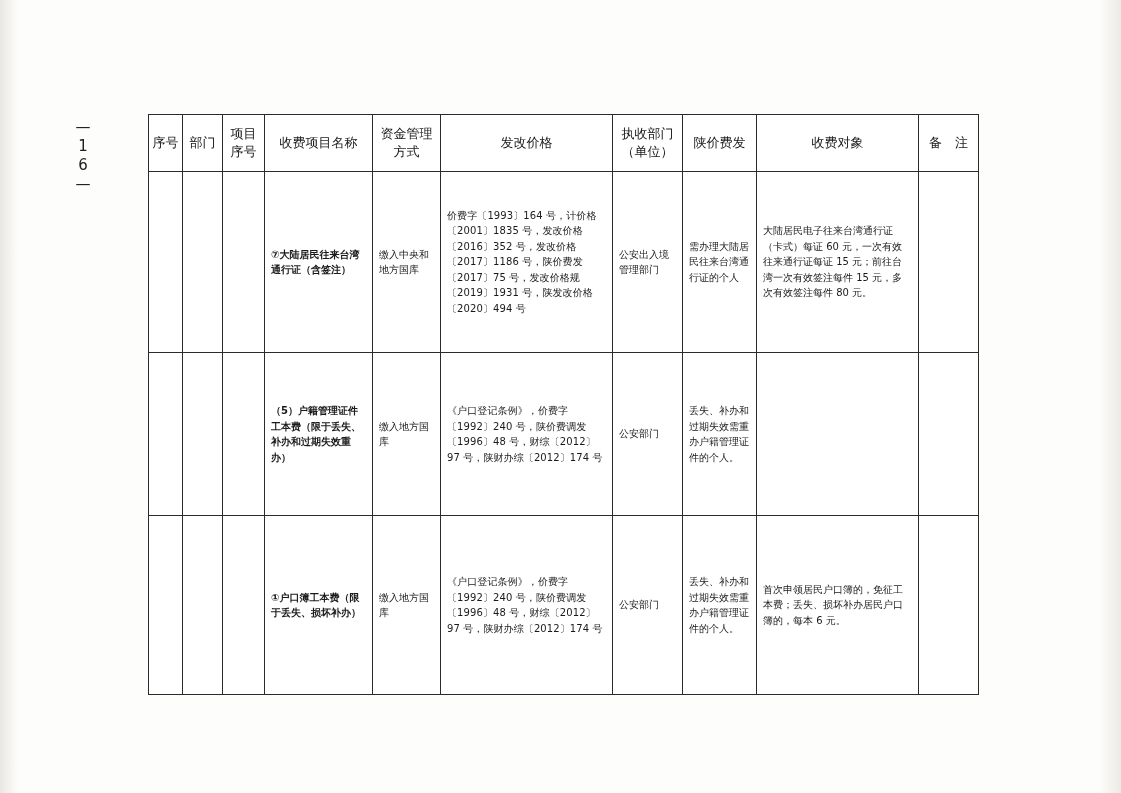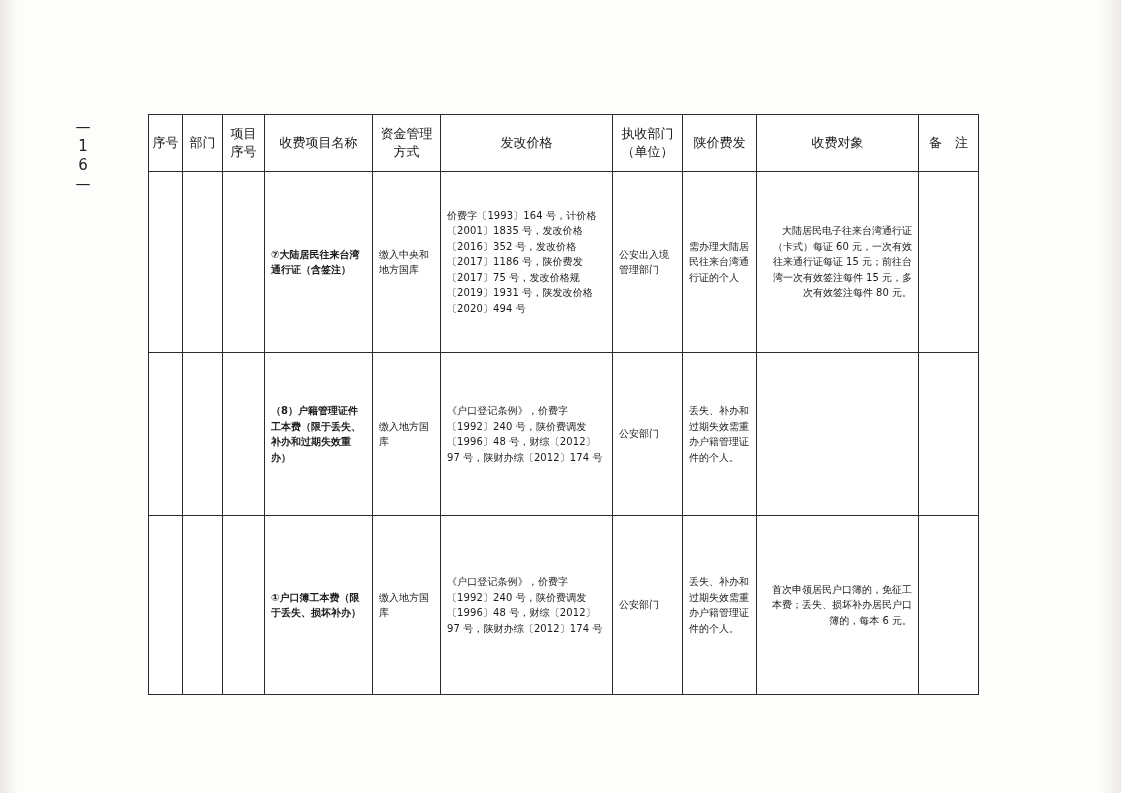--- a/index.html
+++ b/index.html
@@ -98,21 +98,20 @@
   td.cell-object,
   td.cell-standard {
     text-align: left;
   }
   td.cell-policy {
     line-height: 1.85;
     letter-spacing: 0.1px;
   }
   td.cell-standard {
     line-height: 1.85;
-    text-align: right;
   }
   td.cell-object {
     line-height: 1.7;
   }
   td.cell-exec {
     line-height: 1.7;
     font-family: Liberation Serif, serif;
   }
   td.tall { height: 170px; }
   td.tall2 { height: 152px; }
@@ -172,21 +171,21 @@
         <td class="cell-policy">价费字〔1993〕164 号，计价格〔2001〕1835 号，发改价格〔2016〕352 号，发改价格〔2017〕1186 号，陕价费发〔2017〕75 号，发改价格规〔2019〕1931 号，陕发改价格〔2020〕494 号</td>
         <td class="cell-exec">公安出入境管理部门</td>
         <td class="cell-object">需办理大陆居民往来台湾通行证的个人</td>
         <td class="cell-standard">大陆居民电子往来台湾通行证（卡式）每证 60 元，一次有效往来通行证每证 15 元；前往台湾一次有效签注每件 15 元，多次有效签注每件 80 元。</td>
         <td></td>
       </tr>
       <tr>
         <td class="tall2"></td>
         <td></td>
         <td></td>
-        <td class="cell-name">（8）户籍管理证件工本费（限于丢失、补办和过期失效重办）</td>
+        <td class="cell-name">（5）户籍管理证件工本费（限于丢失、补办和过期失效重办）</td>
         <td class="cell-fund">缴入地方国库</td>
         <td class="cell-policy">《户口登记条例》，价费字〔1992〕240 号，陕价费调发〔1996〕48 号，财综〔2012〕97 号，陕财办综〔2012〕174 号</td>
         <td class="cell-exec">公安部门</td>
         <td class="cell-object">丢失、补办和过期失效需重办户籍管理证件的个人。</td>
         <td class="cell-standard"></td>
         <td></td>
       </tr>
       <tr>
         <td class="tall3"></td>
         <td></td>

